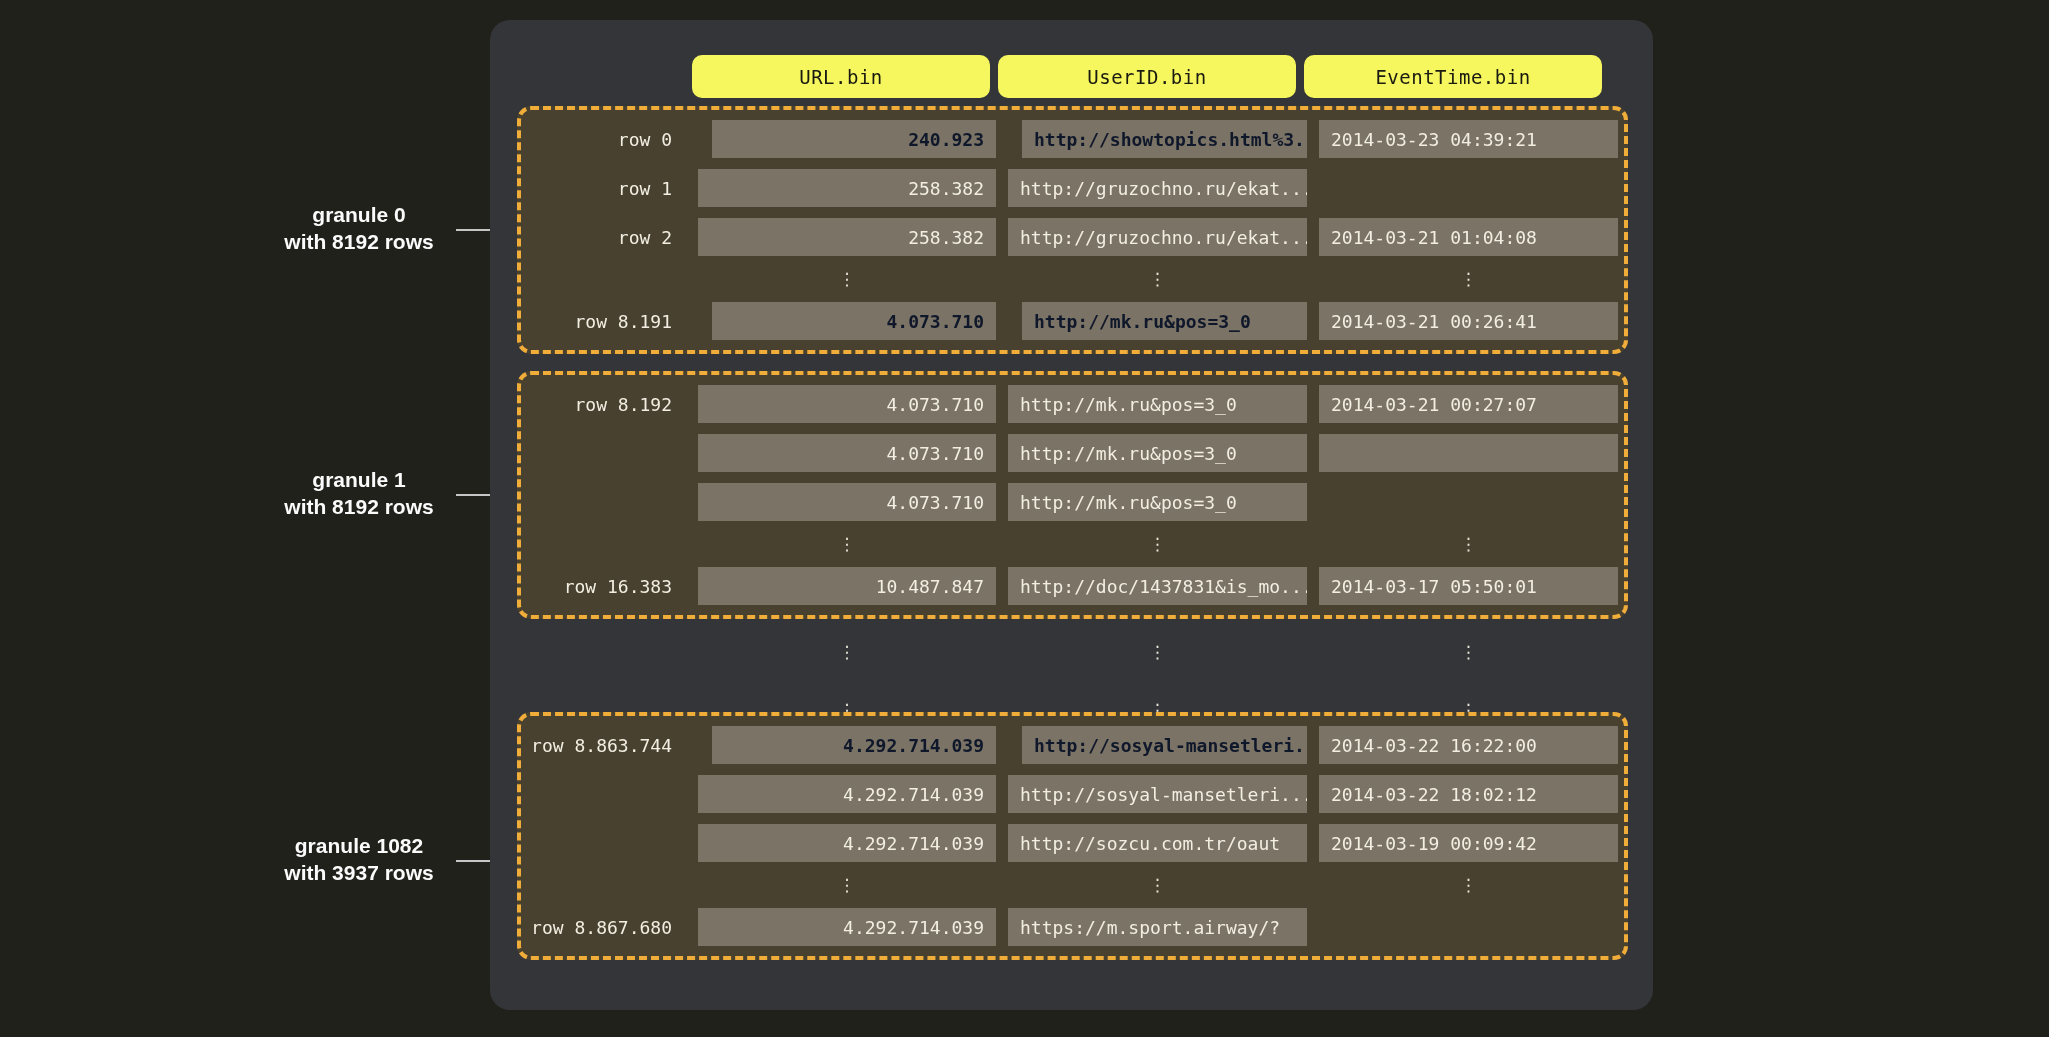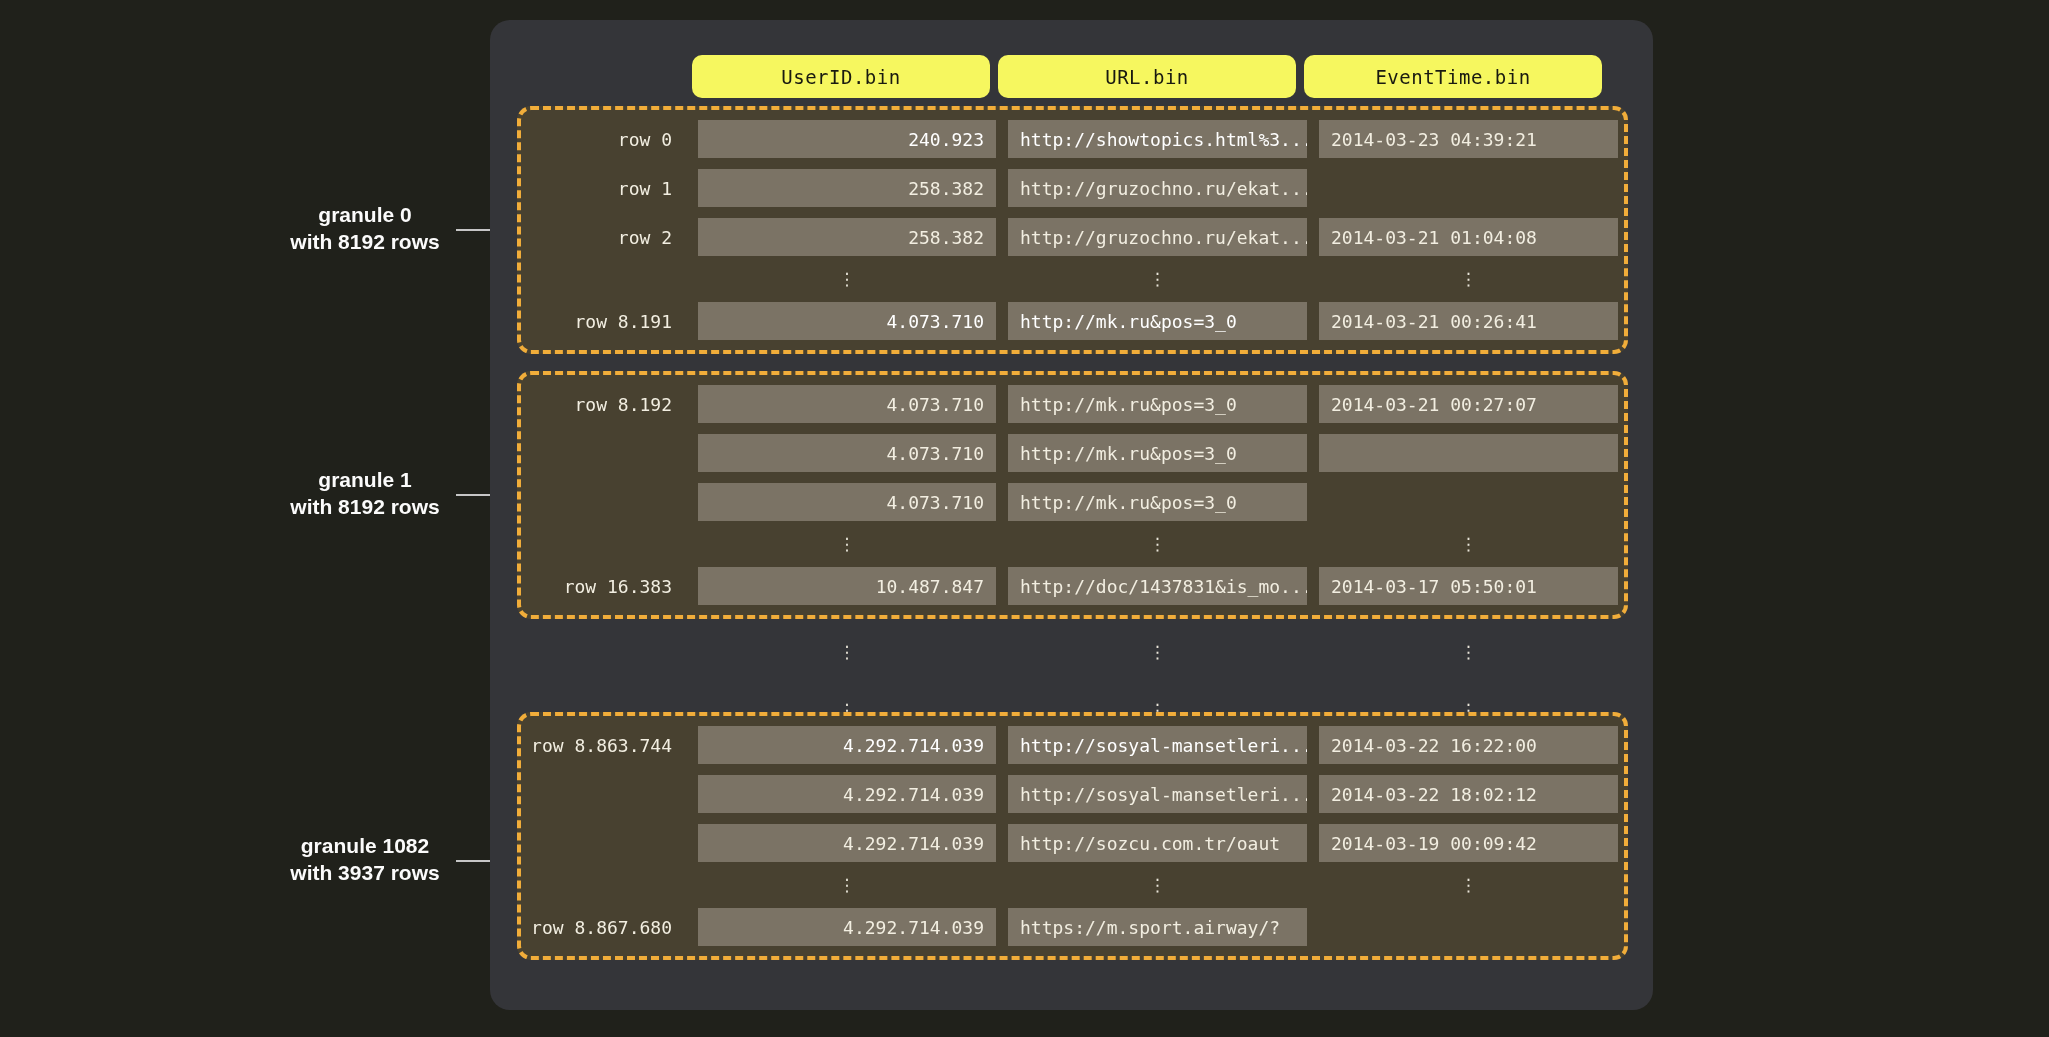--- a/index.html
+++ b/index.html
@@ -33,31 +33,31 @@
   .rlabel{
     display:flex;align-items:center;justify-content:flex-end;
     padding-right:14px;color:#f2eee1;font-size:18px;white-space:pre;
   }
   .cell{
     background:#7b7365;display:flex;align-items:center;
     font-size:18px;color:#f2eee1;padding:0 12px;box-sizing:border-box;
     white-space:pre;overflow:hidden;
   }
   .cell.uid{justify-content:flex-end;}
-  .cell.y{color:#ffffff;font-weight:400;}
+  .cell.y{color:#0f172a;font-weight:700;margin-left:14px;}
   .dots{
     display:flex;align-items:center;justify-content:center;
     color:#e9e5d9;font-size:17px;line-height:1;
   }
   .gapdots{
     position:absolute;left:31px;top:603px;width:1089px;height:116px;
     display:flex;flex-direction:column;justify-content:space-around;
   }
   .glabel{
-    position:absolute;width:300px;left:215px;text-align:center;
+    position:absolute;width:300px;left:209px;text-align:center;
     font-family:"Liberation Sans", sans-serif;font-weight:700;
     color:#fbfbfb;font-size:21px;line-height:1.28;
   }
   .arrow{position:absolute;left:456px;display:flex;align-items:center;height:12px;}
   .arrow .shaft{width:46px;height:2px;background:#c6c6c6;}
   .arrow .head{
     width:0;height:0;border-left:9px solid #c6c6c6;
     border-top:5px solid transparent;border-bottom:5px solid transparent;
   }
 </style>
@@ -87,22 +87,22 @@
   <div>with 3937 rows</div>
 </div>
 <div class="arrow" style="top:855px">
     <div class="shaft"></div>
     <div class="head"></div>
   </div>
 
 <div class="panel">
 
   <div class="headers">
+    <div class="hbtn">URL.bin</div>
     <div class="hbtn">UserID.bin</div>
-    <div class="hbtn">URL.bin</div>
     <div class="hbtn">EventTime.bin</div>
   </div>
 
   <div class="granule" style="top:86px">
     <div class="row">
       <div class="rlabel">row 0</div>
       <div class="cell uid y">240.923</div>
       <div class="cell y">http://showtopics.html%3...</div>
       <div class="cell">2014-03-23 04:39:21</div>
     </div>

